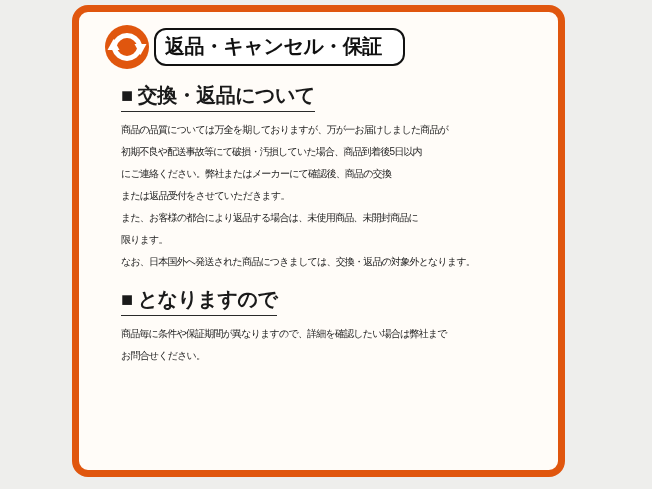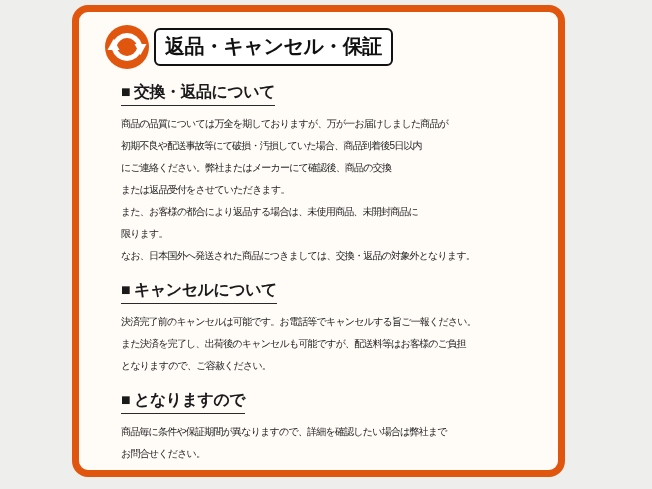--- a/index.html
+++ b/index.html
@@ -31,36 +31,36 @@
   }
   .icon-circle {
     width: 44px;
     height: 44px;
     flex: 0 0 auto;
     display: block;
   }
   .title-box {
     display: inline-block;
     border: 2.5px solid #111;
-    border-radius: 6px;
+    border-radius: 12px;
     background: #ffffff;
     font-size: 20px;
     font-weight: bold;
     letter-spacing: -0.5px;
     color: #111;
-    padding: 3px 9px 4px 9px;
+    padding: 3px 21px 4px 9px;
     white-space: nowrap;
   }
   .sections {
     margin-left: 16px;
     margin-right: 4px;
     margin-top: 6px;
   }
   .section-heading {
-    font-size: 16px;
+    font-size: 20px;
     font-weight: bold;
     margin: 13px 0 7px 0;
     color: #1a1a1a;
   }
   .section-heading span {
     display: inline-block;
     border-bottom: 1.5px solid #2a2a2a;
     padding-bottom: 2px;
     letter-spacing: -0.5px;
   }
@@ -102,28 +102,20 @@
       </div>
       <p class="section-body">商品の品質については万全を期しておりますが、万が一お届けしました商品が
 初期不良や配送事故等にて破損・汚損していた場合、商品到着後5日以内
 にご連絡ください。弊社またはメーカーにて確認後、商品の交換
 または返品受付をさせていただきます。
 また、お客様の都合により返品する場合は、未使用商品、未開封商品に
 限ります。
 なお、日本国外へ発送された商品につきましては、交換・返品の対象外となります。</p>
     </div>
 
-    <div class="section">
-      <div class="section-heading">
-        <span>■ キャンセルについて</span>
-      </div>
-      <p class="section-body">決済完了前のキャンセルは可能です。お電話等でキャンセルする旨ご一報ください。
-また決済を完了し、出荷後のキャンセルも可能ですが、配送料等はお客様のご負担
-となりますので、ご容赦ください。</p>
-    </div>
 
     <div class="section">
       <div class="section-heading">
         <span>■ となりますので</span>
       </div>
       <p class="section-body">商品毎に条件や保証期間が異なりますので、詳細を確認したい場合は弊社まで
 お問合せください。</p>
     </div>
 
   </div>

